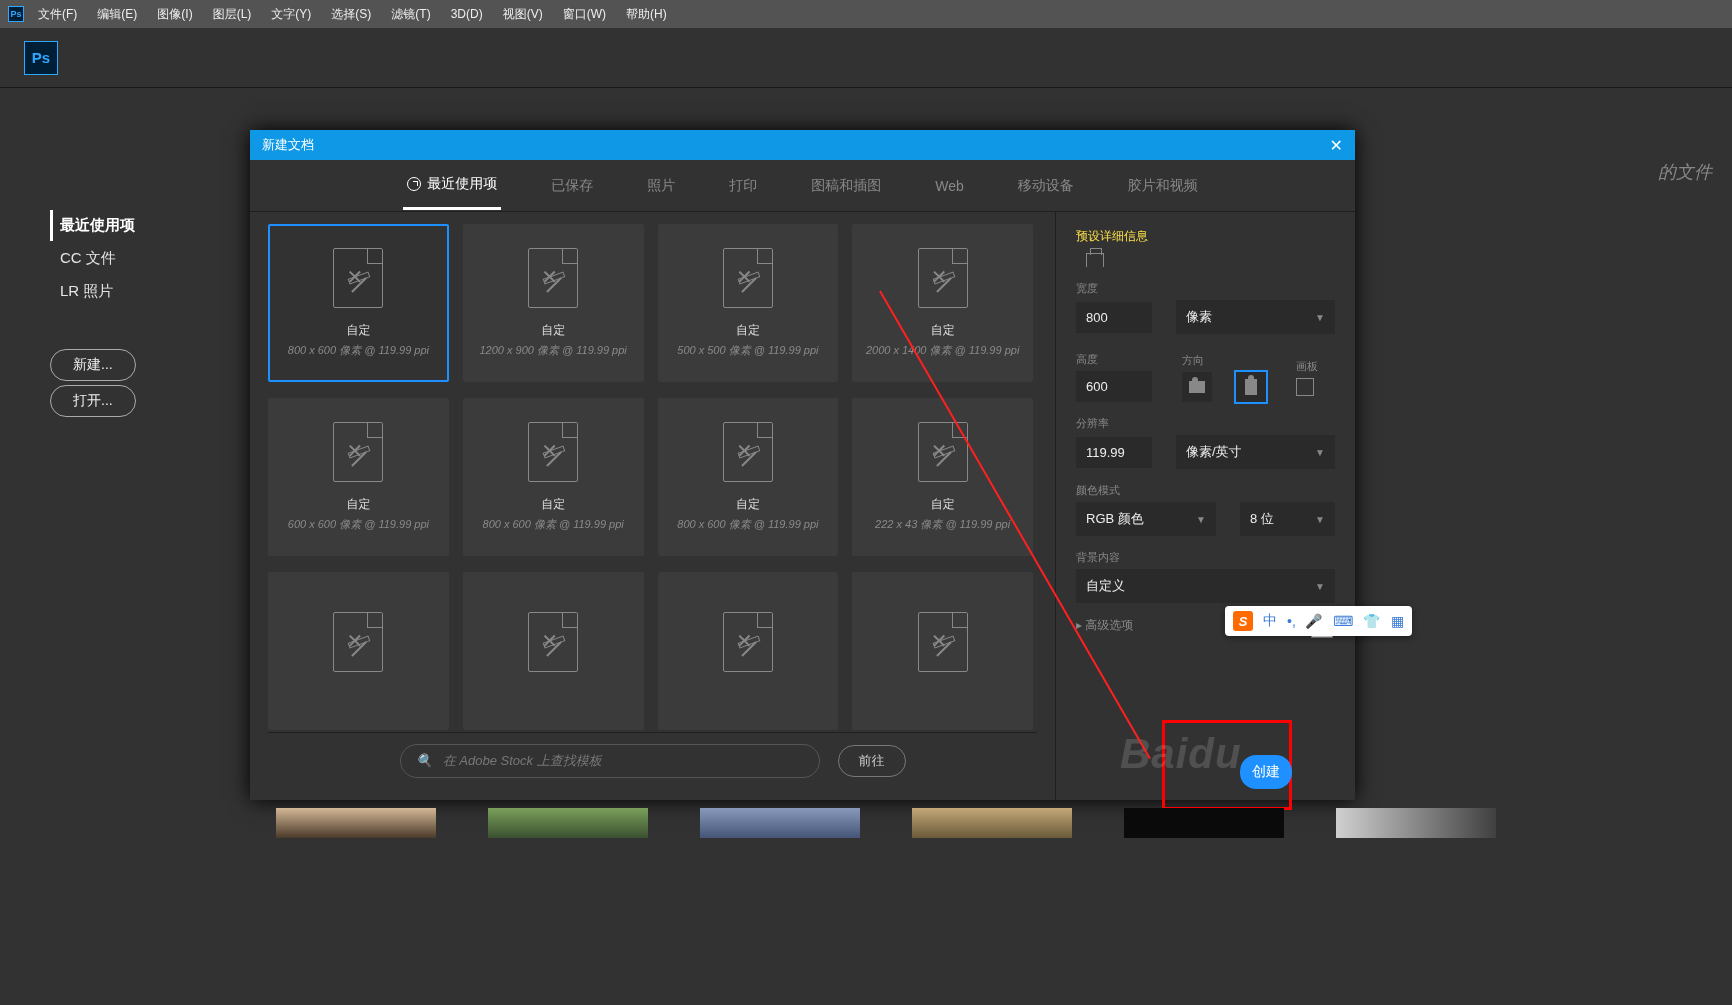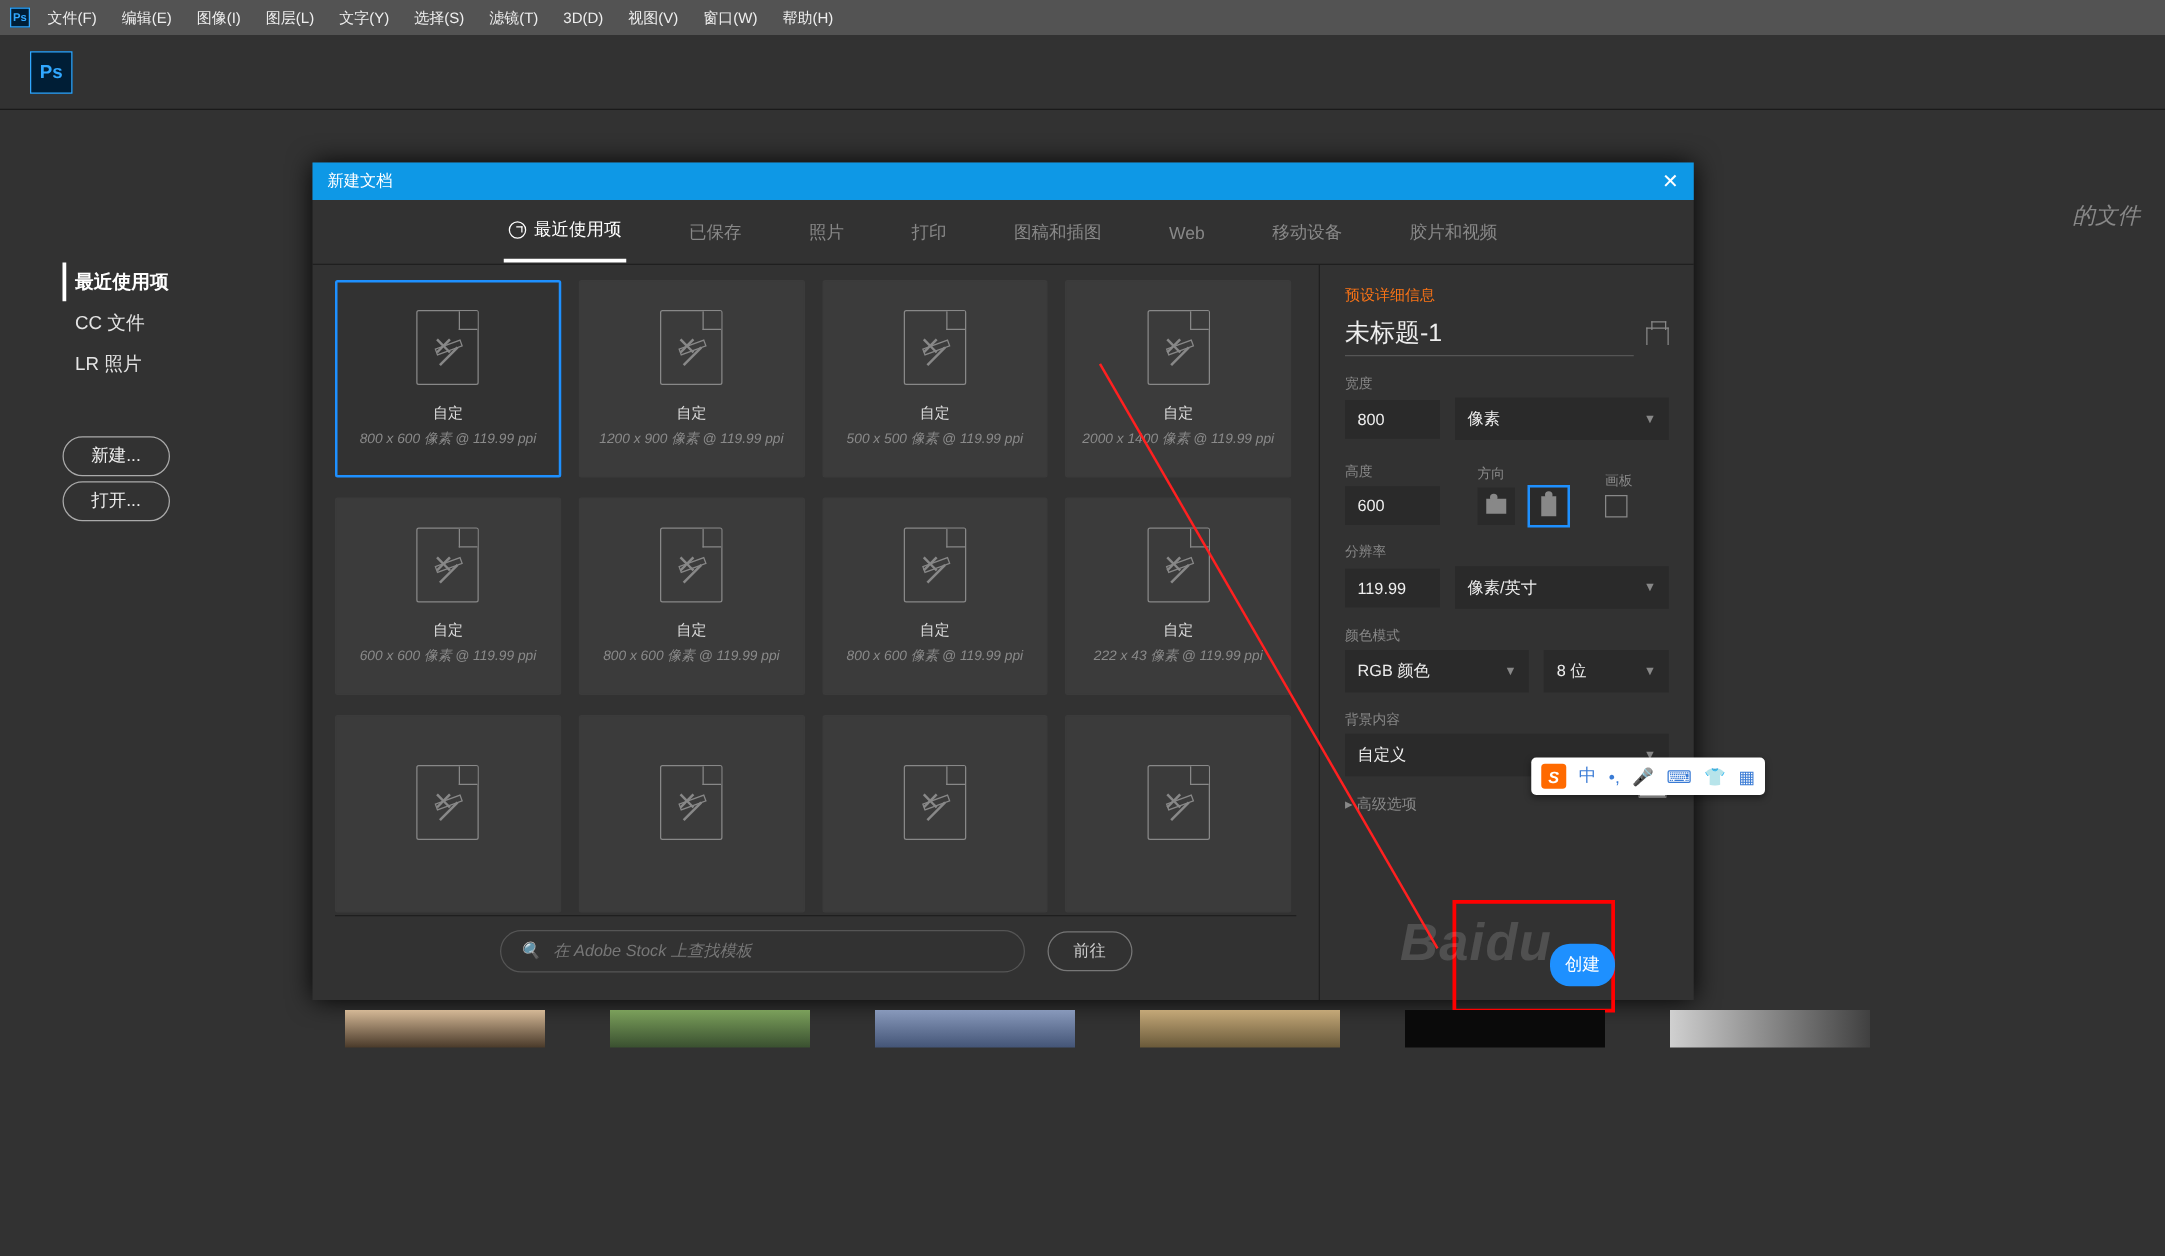--- a/index.html
+++ b/index.html
@@ -52,27 +52,27 @@
 .preset .lbl { font-size:12px; color:#ddd; }
 .preset .dim { font-size:11px; color:#8a8a8a; margin-top:4px;font-style:italic; }
 
 
 .stock-bar { height:56px; display:flex; align-items:center; justify-content:center; gap:18px; border-top:1px solid #1f1f1f; }
 .stock-search { width:420px; height:34px; border:1px solid #555; border-radius:17px; display:flex; align-items:center; padding:0 16px; color:#777; font-size:13px; font-style:italic; gap:10px;}
 .stock-go { border:1px solid #777; border-radius:17px; padding:6px 20px; font-size:13px; color:#ccc; cursor:pointer; }
 
 
 .detail { width:300px; border-left:1px solid #1f1f1f; padding:16px 20px; font-size:12px; color:#aaa; position:relative;}
-.detail .section-label{ font-size:12px; color:#f97316; margin-bottom:8px; }
+.detail .section-label{ font-size:12px; color:#fde047; margin-bottom:8px; }
 .name-row{ display:flex; align-items:center; justify-content:space-between; margin-bottom:14px;}
 .name-row .name{ font-size:20px; color:#eee; border-bottom:1px solid #555; flex:1; padding-bottom:4px;}
 .name-row .save-icon{ width:18px; height:14px; border:1.5px solid #888; border-bottom:none; position:relative; margin-left:10px;}
 .name-row .save-icon::after{content:""; position:absolute; left:3px; top:-6px; width:10px; height:6px; border:1.5px solid #888; border-bottom:none;}
 .field-label{ font-size:11px; color:#888; margin:8px 0 4px; }
-.row{ display:flex; gap:12px; align-items:center;}
+.row{ display:flex; gap:24px; align-items:center;}
 .inp{ background:#2a2a2a; border:none; color:#eee; padding:8px 10px; font-size:13px; width:76px; }
 .sel{ background:#2a2a2a; color:#eee; padding:8px 10px; font-size:13px; flex:1; display:flex; justify-content:space-between; align-items:center; cursor:pointer;}
 .sel .chev{ color:#888; font-size:10px;}
 .orient-box{ width:30px; height:30px; background:#2a2a2a; display:flex; align-items:center; justify-content:center; cursor:pointer;}
 .orient-box.active{ outline:2px solid #1e90ff;}
 .orient-ico{ width:12px; height:16px; background:#888; position:relative;}
 .orient-ico.land{ width:16px; height:12px;}
 .orient-ico::after{content:""; position:absolute; top:-4px; left:3px; width:6px; height:6px; background:#888; border-radius:50%;}
 .chk{ width:18px; height:18px; border:1.5px solid #888; cursor:pointer;}
 .adv{ margin-top:14px; color:#888; cursor:pointer;}
@@ -257,21 +257,20 @@
           <span>🔍</span>
           <span>在 Adobe Stock 上查找模板</span>
         </div>
         <div class="stock-go">前往</div>
       </div>
     </div>
 
     <div class="detail">
       <div class="section-label">预设详细信息</div>
       <div class="name-row">
-        <div class="name">未标题-1</div>
         <div class="save-icon"></div>
       </div>
 
       <div class="field-label">宽度</div>
       <div class="row">
         <div class="inp">800</div>
         <div class="sel">
             <span>像素</span>
             <span class="chev">▼</span>
           </div>

